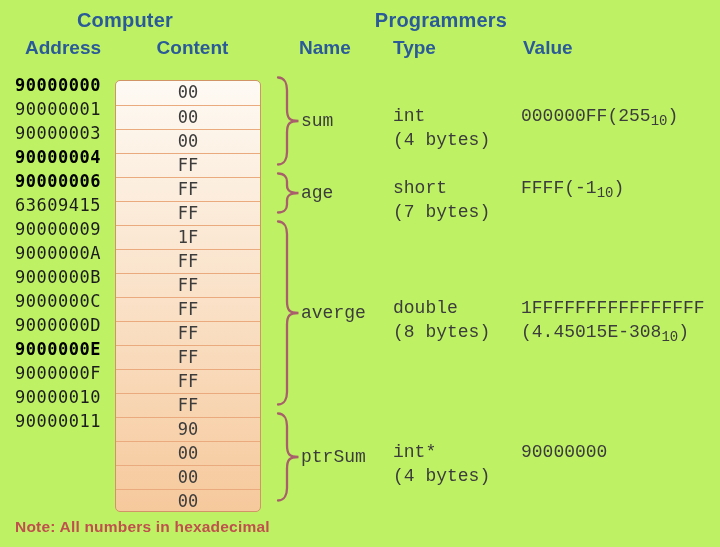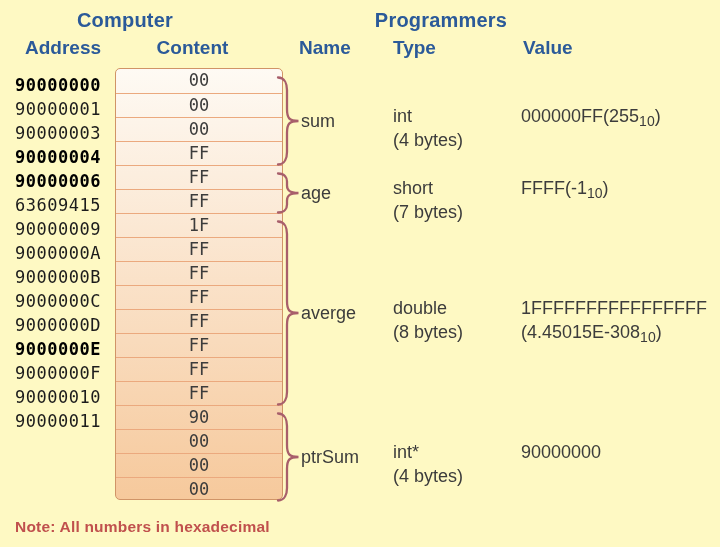--- a/index.html
+++ b/index.html
@@ -1,17 +1,17 @@
 <!DOCTYPE html>
 <html style="--header-blue: #2B5A99; --brace: #A85F6B; --note-red: #C0504D; --cell-border: #EBA97E; --box-border: #D09467; --gradient-top: #FEFAF4; --gradient-bottom: #F6C99C; --address-text: #1C1C1C; --data-text: #3C3C3C;"><head>
 <meta charset="utf-8">
 <style>
   html,body { margin:0; padding:0; background:#fff; }
   .canvas {
-    position:relative; width:720px; height:547px; background:#fef9c3;
+    position:relative; width:720px; height:547px; background:#bef264;
     font-family:"Liberation Sans", sans-serif; overflow:hidden;
   }
   .hdr {
     position:absolute; font-weight:bold; font-size:20px; text-align:center;
     color:var(--header-blue,#2B5A99); letter-spacing:0.2px;
   }
   .hdr.computer { left:40px; top:9px; width:170px; }
   .hdr.programmers { left:358px; top:9px; width:166px; }
   .col-hdr {
     position:absolute; top:37px; font-weight:bold; font-size:19px;
@@ -22,36 +22,36 @@
   .name-hdr { left:299px; }
   .type-hdr { left:393px; }
   .value-hdr { left:523px; }
   .address-col { position:absolute; left:15px; top:73px; width:96px; }
   .addr {
     height:24px; line-height:24px; font-family:"DejaVu Sans Mono","Liberation Mono",monospace;
     font-size:17px; color:var(--address-text,#1c1c1c); letter-spacing:0.5px;
   }
   .addr.bold { font-weight:bold; color:#000; }
   .content-box {
-    position:absolute; left:115px; top:68px; width:168px; height:432px;
+    position:absolute; left:115px; top:80px; width:146px; height:432px;
     box-sizing:border-box; border:1.5px solid var(--box-border,#d09467);
     border-radius:5px; overflow:hidden;
     background:linear-gradient(to bottom, var(--gradient-top,#fefaf4), var(--gradient-bottom,#f6c99c));
   }
   .cell {
     height:24px; box-sizing:border-box; line-height:23px; text-align:center;
     border-top:1px solid var(--cell-border,#eba97e);
     font-family:"DejaVu Sans Mono","Liberation Mono",monospace;
     font-size:17px; color:var(--data-text,#3c3c3c);
   }
   .cell:first-child { border-top:none; }
   .brace { position:absolute; left:276px; width:25px; }
   .vname, .tline, .vline {
     position:absolute; height:24px; line-height:24px; white-space:nowrap;
-    font-family:Liberation Sans, sans-serif;
+    font-family:Liberation Mono, monospace;
     font-size:18px; color:var(--data-text,#3c3c3c);text-align:center;
   }
   .vname { left:301px; }
   .tline { left:393px; }
   .vline { left:521px; }
   .subnum { font-size:14px; position:relative; top:4px; }
   .note {
     position:absolute; left:15px; top:518px; font-size:15.5px; font-weight:bold;
     color:var(--note-red,#c0504d); letter-spacing:0.2px;
   }

